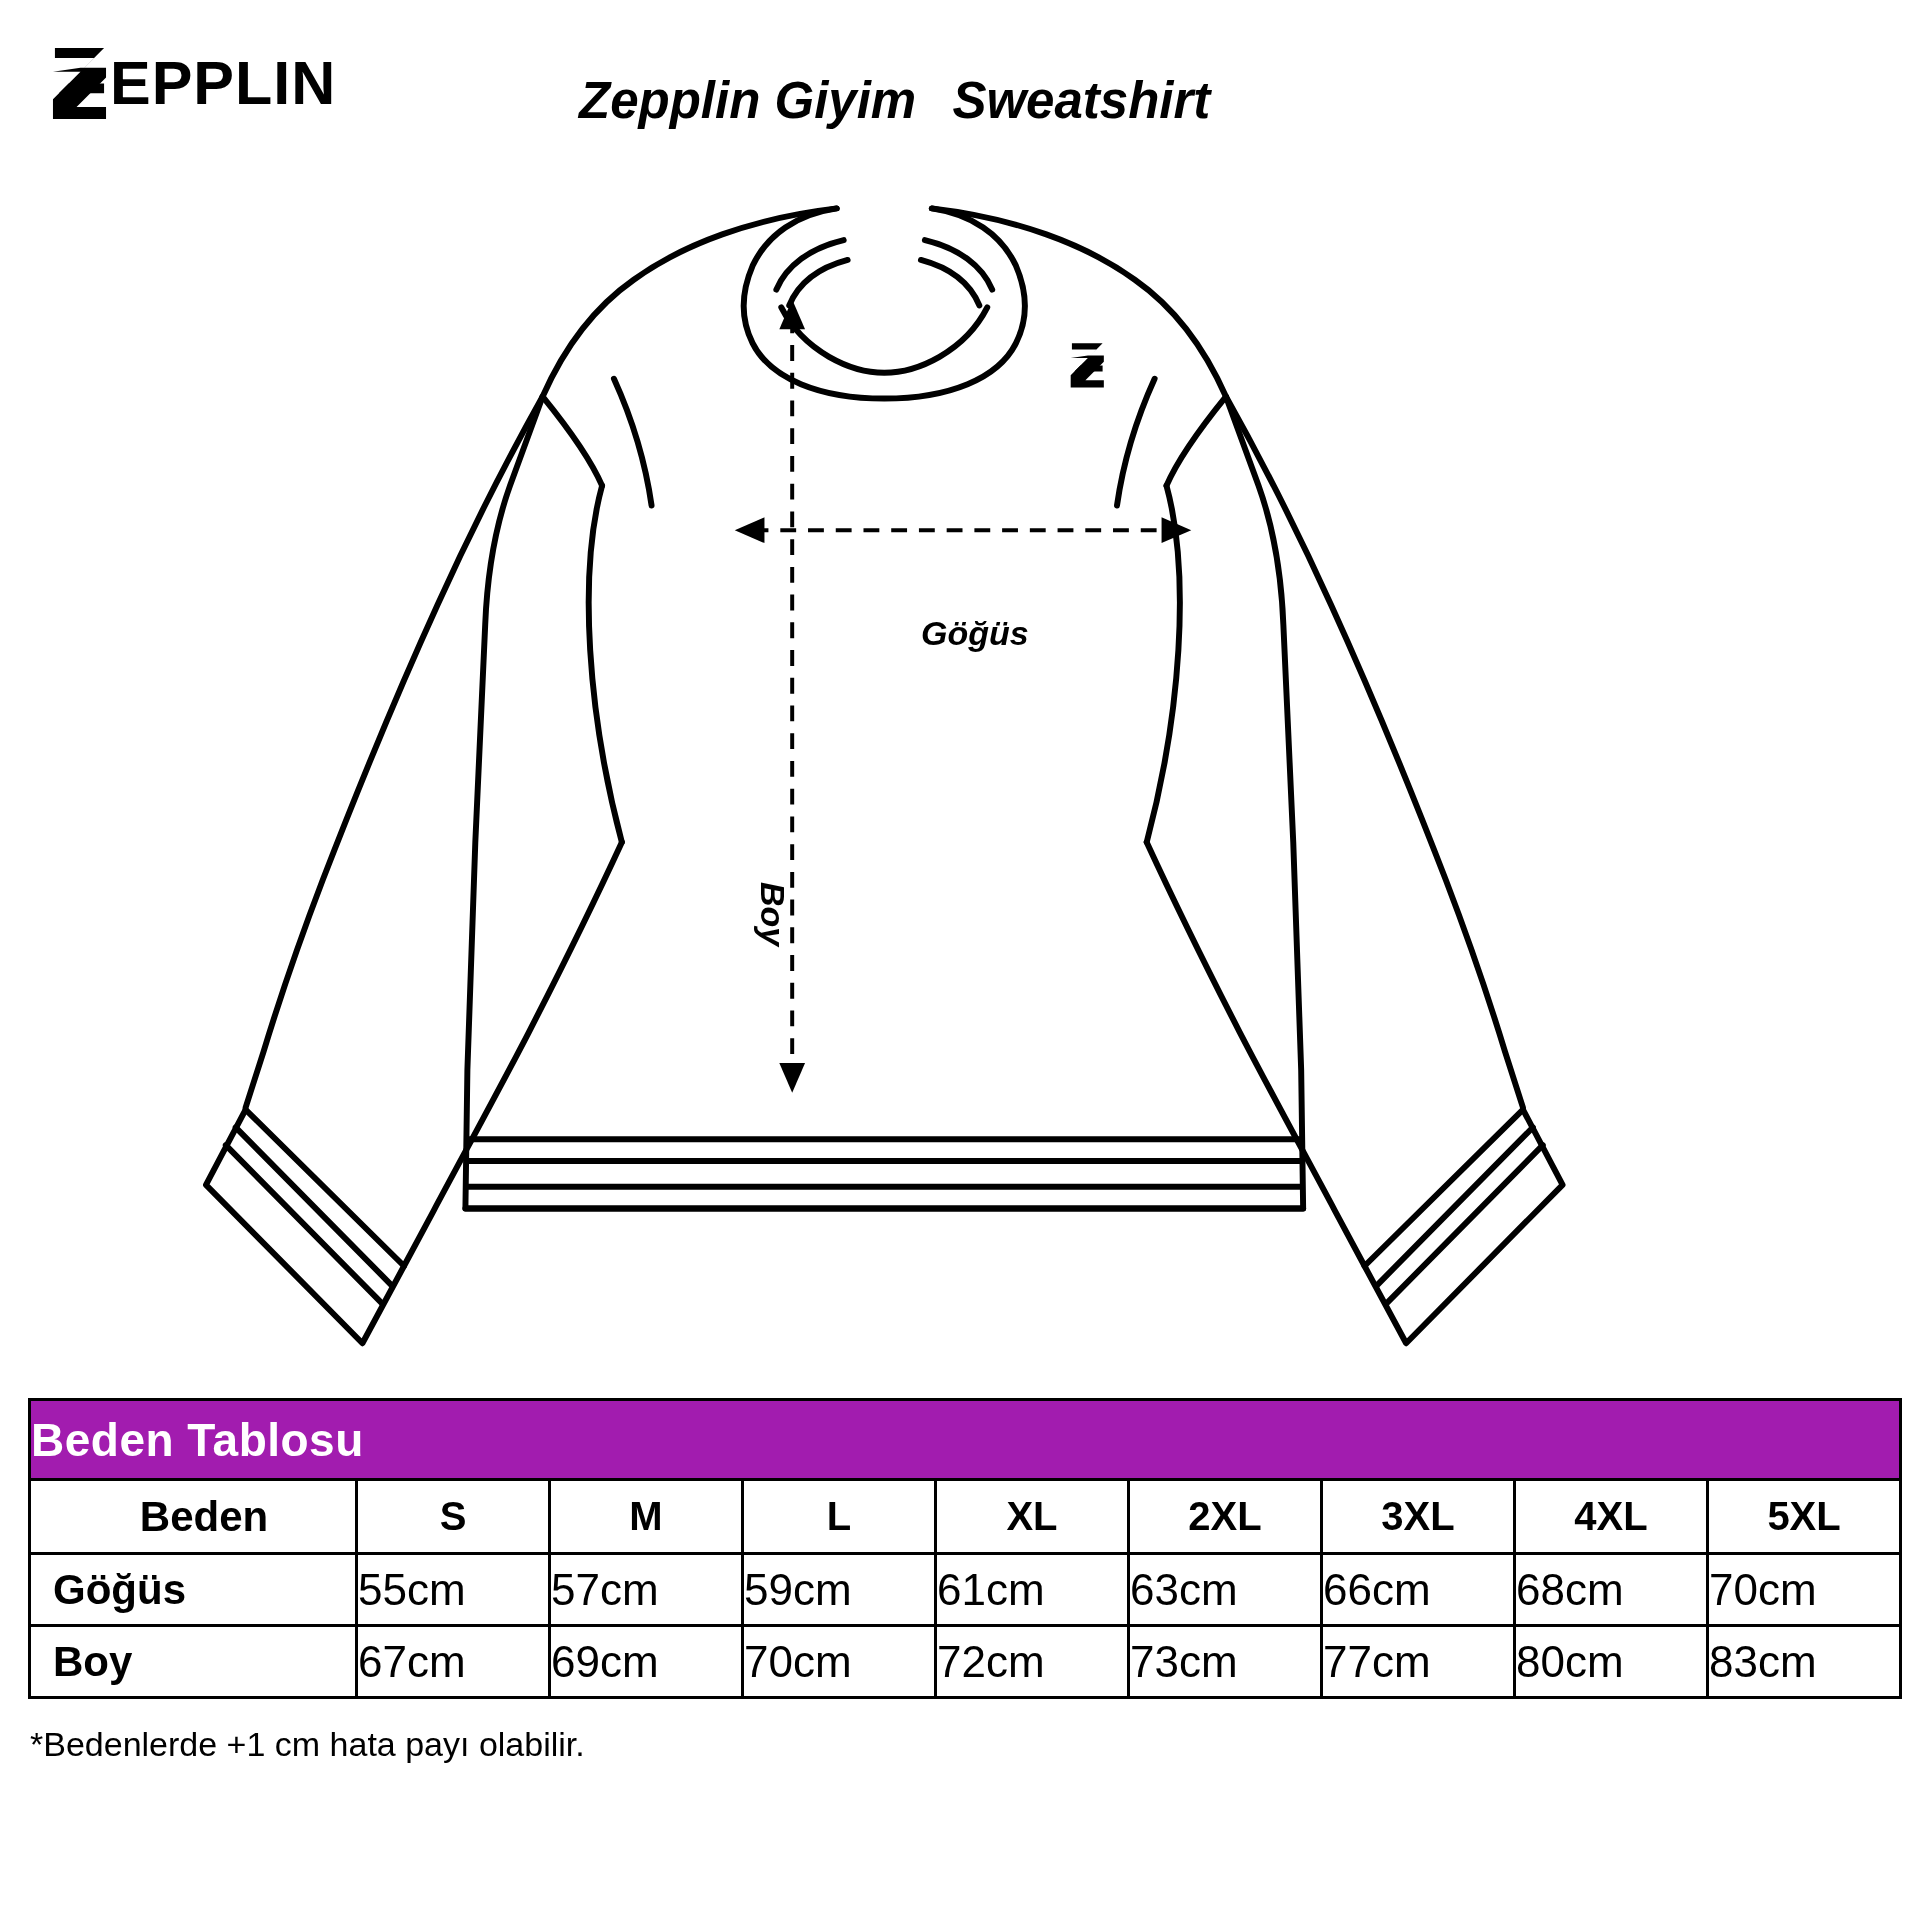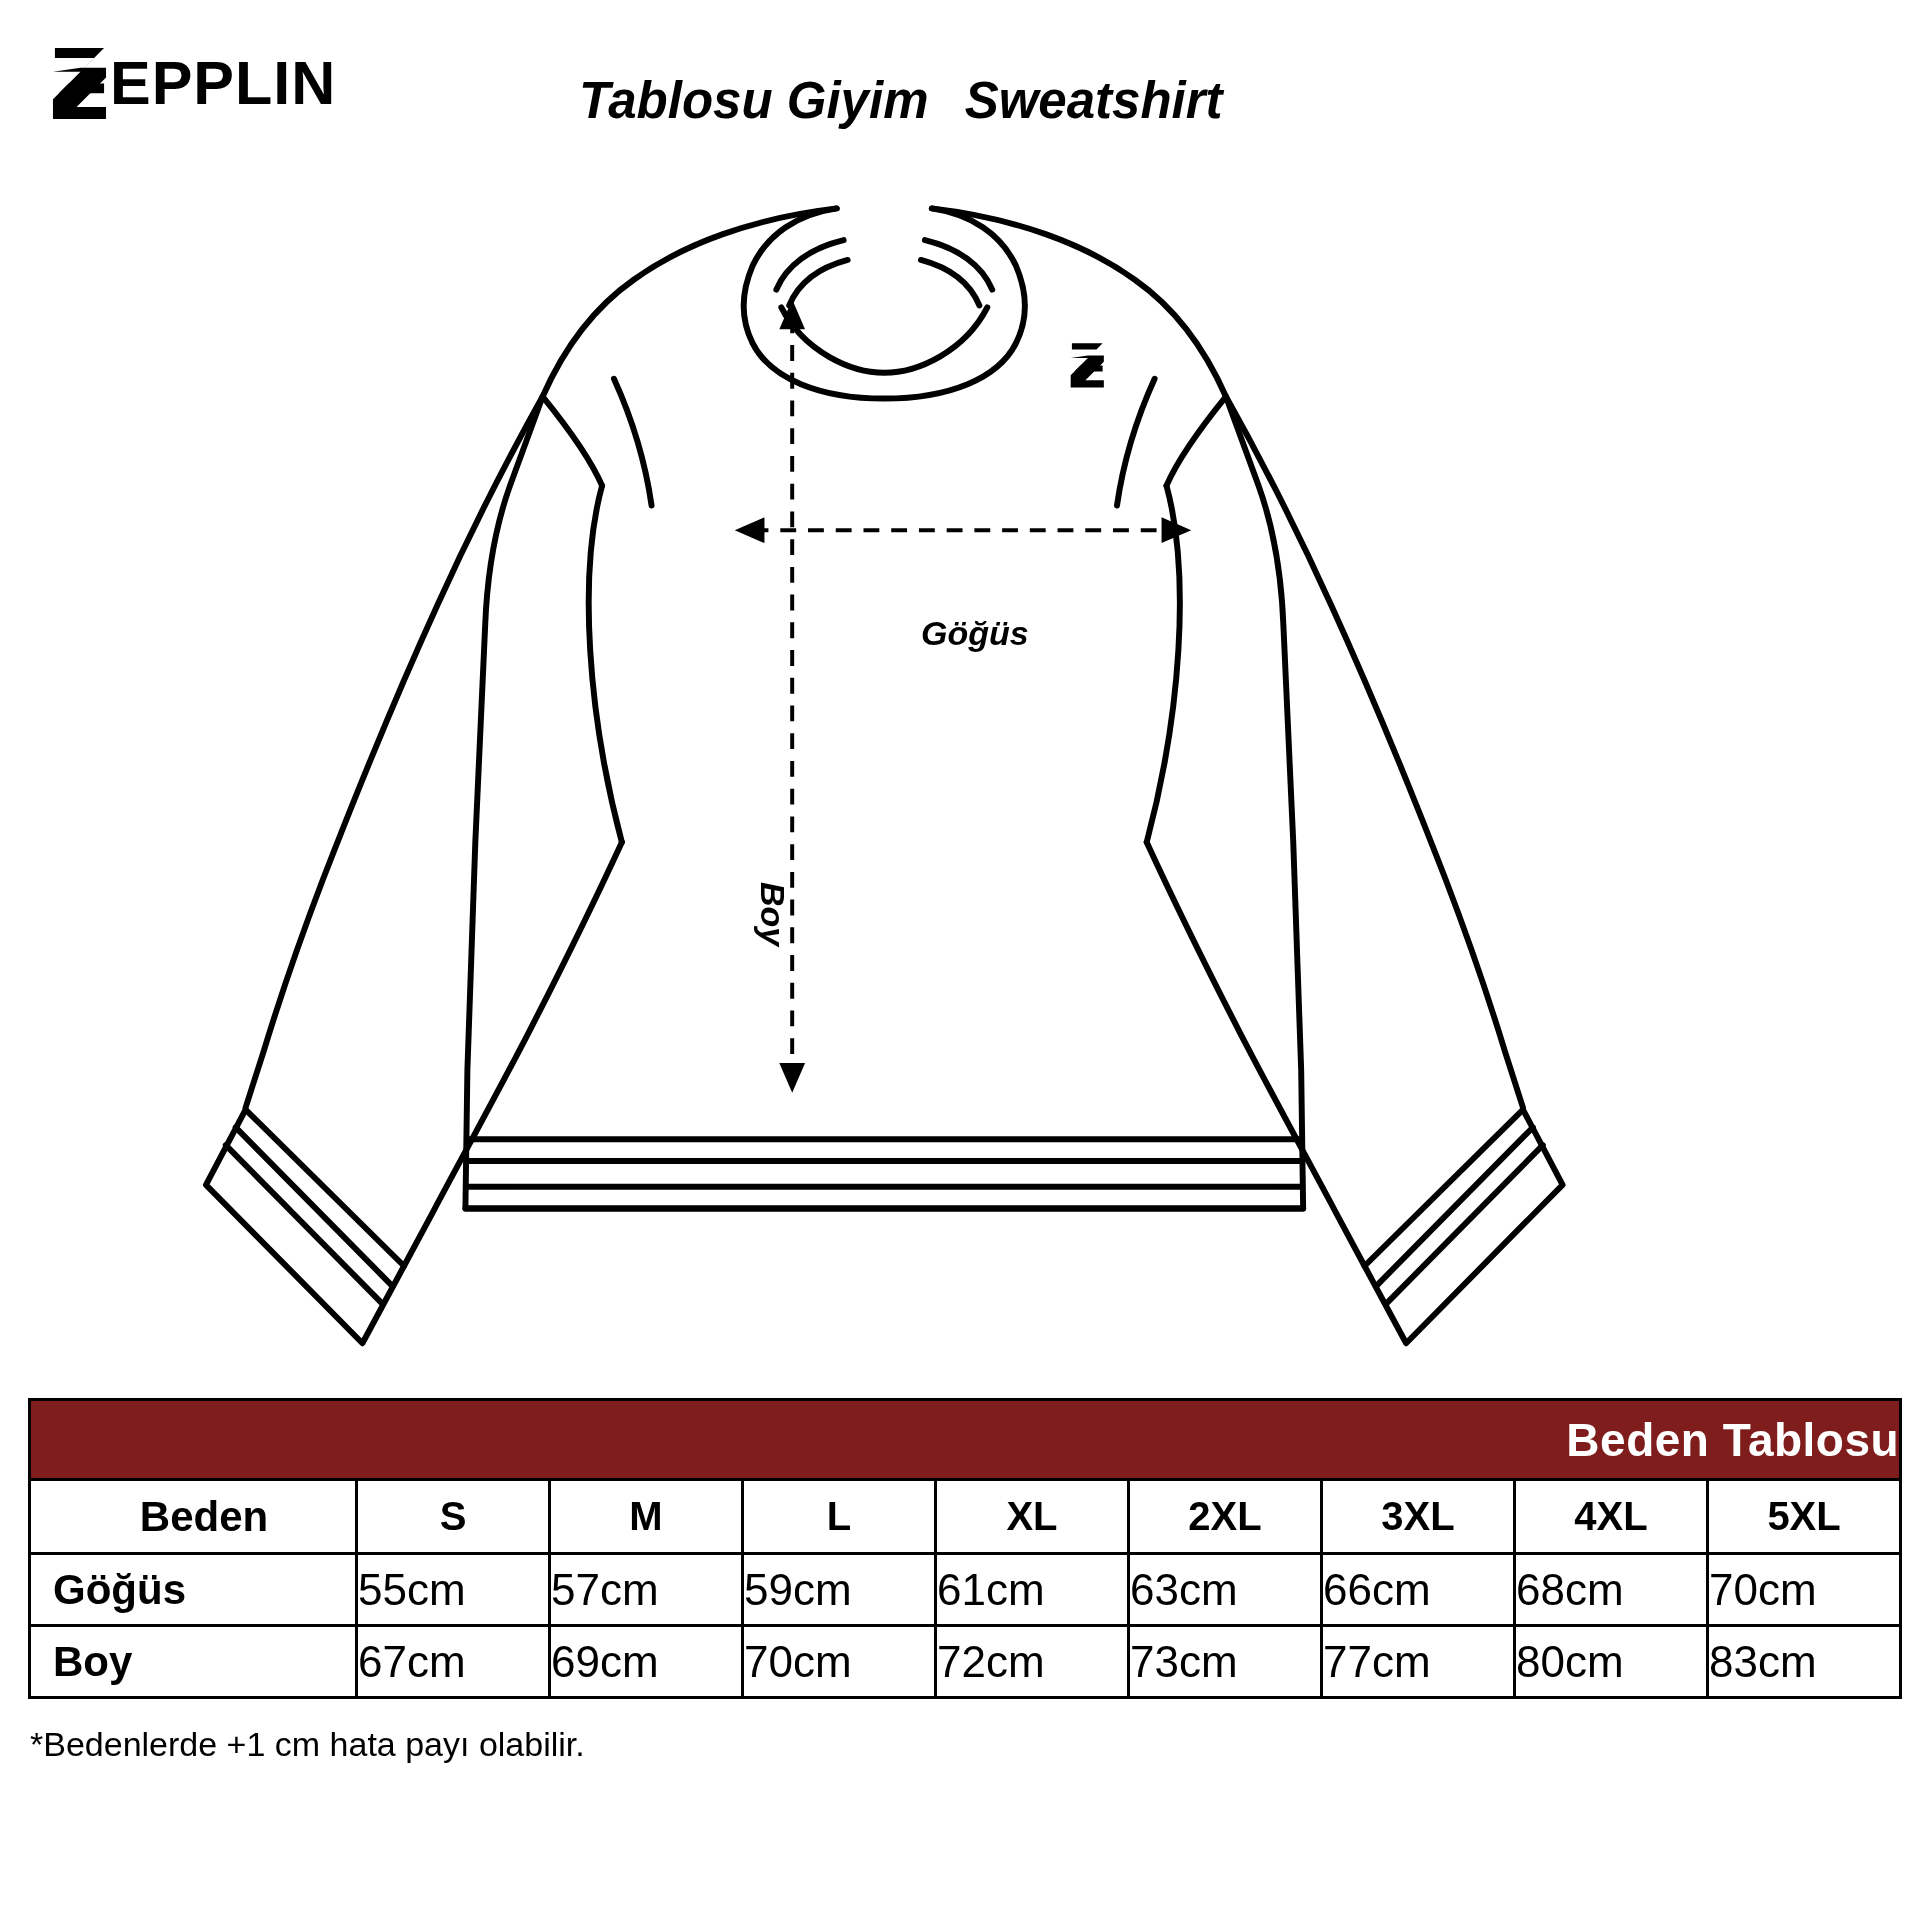--- a/index.html
+++ b/index.html
@@ -98,23 +98,23 @@
   table.size-table {
     border-collapse: collapse;
     width: 1871px;
     table-layout: fixed;
   }
   table.size-table td, table.size-table th {
     border: 3px solid #000000;
     padding: 0;
   }
   .tbl-title {
-    background: #7f1d1d;
+    background: #a21caf;
     color: #ffffff;
-    text-align: right;
+    text-align: left;
     font-size: 46px;
     font-weight: 700;
     height: 77px;
     letter-spacing: 0.5px;
   }
   .row-head td {
     height: 71px;
     font-size: 40px;
     font-weight: 700;
     text-align: center;
@@ -154,21 +154,21 @@
     <span class="z-glyph">
       <svg width="57" height="75" viewBox="0 0 58 76">
         <path d="M4 2 H54 L18 38 H54 L54 48 L8 48 L44 12 L4 12 Z" fill="#000"></path>
         <path d="M2 26 H30 L2 54 L2 74 L56 74 L56 62 L26 62 L56 32 L56 22 L30 22 Z" fill="#000"></path>
       </svg>
     </span>
     <span class="brand-text">EPPLIN</span>
   </div>
 
   <div class="title-wrap">
-    <span class="title-light">Tablosu Giyim </span><span class="title-bold">Sweatshirt</span>
+    <span class="title-light">Zepplin Giyim </span><span class="title-bold">Sweatshirt</span>
   </div>
 </div>
 
 <div class="illustration">
 
   <svg width="1927" height="1218" viewBox="0 0 1946 1230">
     <g fill="none" stroke="#000" stroke-width="6" stroke-linejoin="round" stroke-linecap="round">
 
       <path d="M845 60 C805 66 775 86 760 118 C748 146 748 172 760 196 C778 232 828 252 893 252
                C958 252 1008 232 1026 196 C1038 172 1038 146 1026 118 C1011 86 981 66 941 60"></path>

